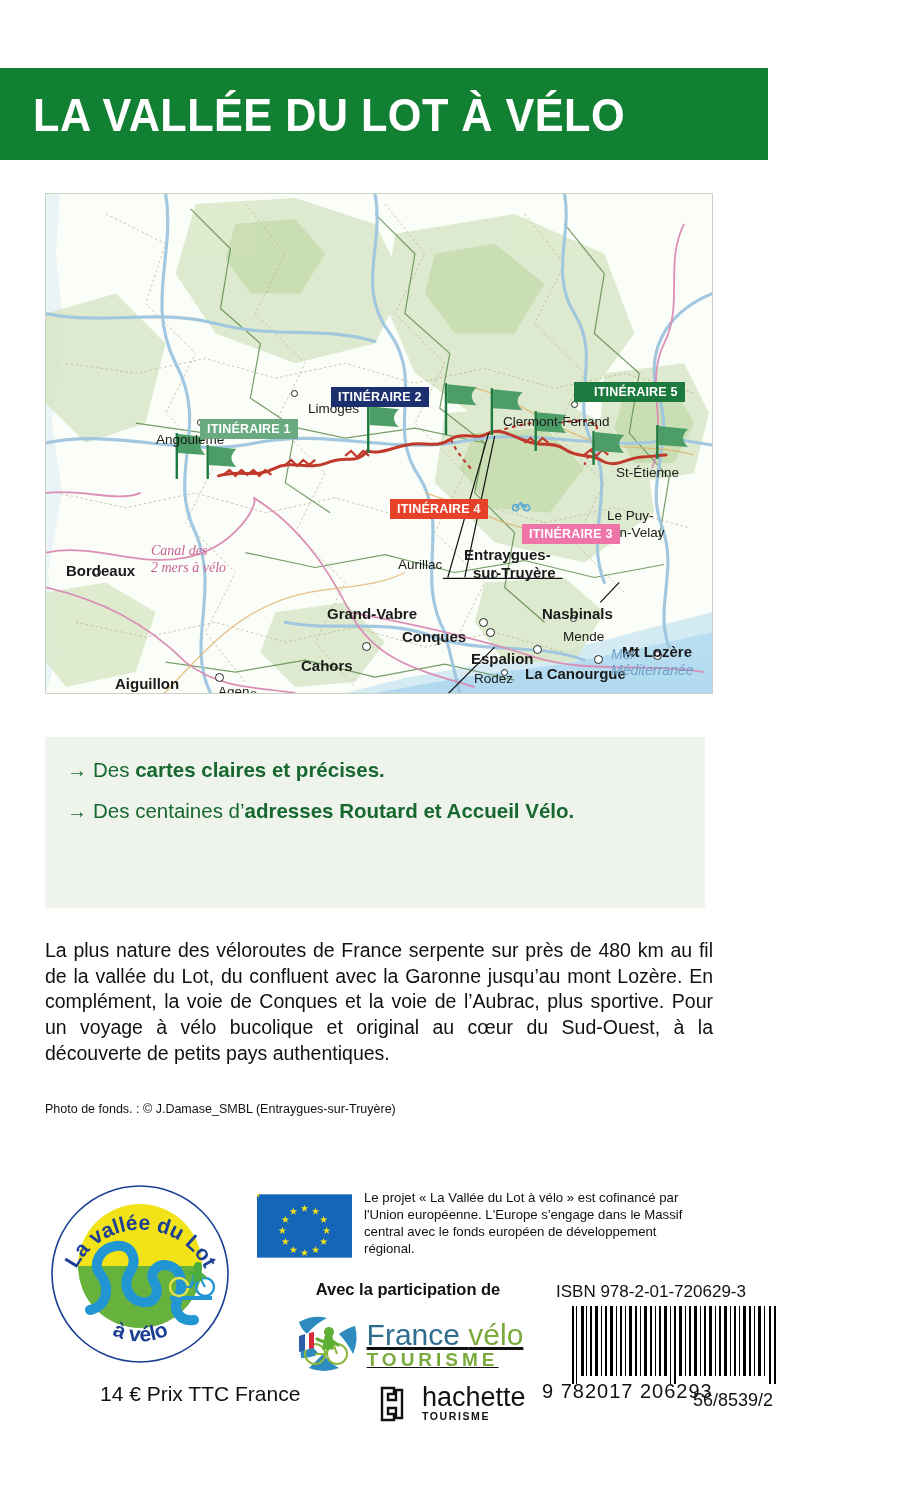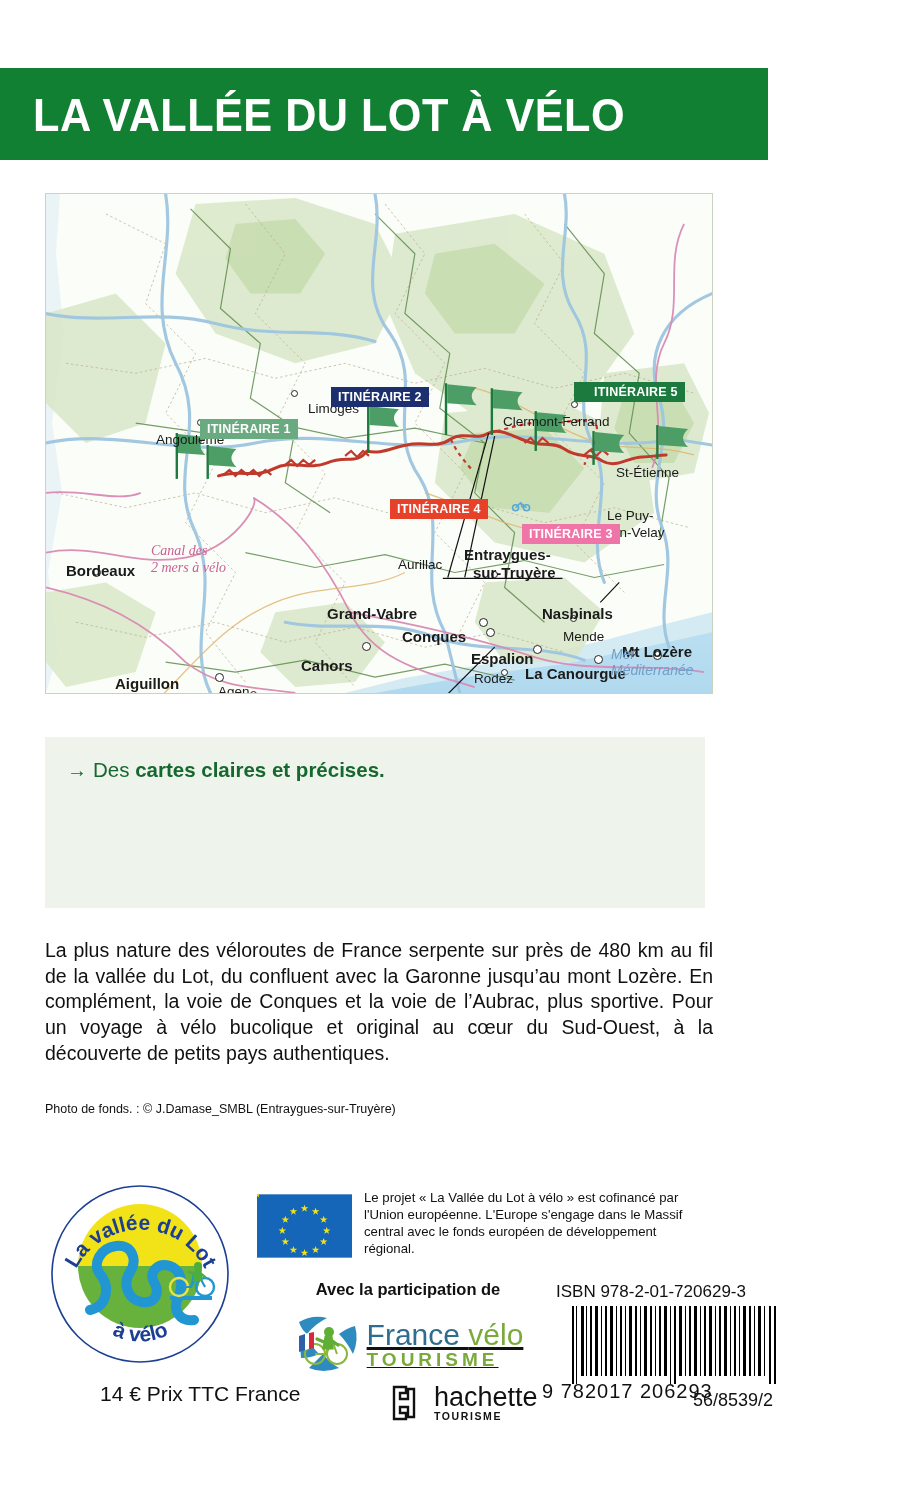--- a/index.html
+++ b/index.html
@@ -124,21 +124,21 @@
     position:absolute; left:570px; top:1306px; width:210px; height:78px;
   }
   .barcode-digits{
     position:absolute; left:542px; top:1380px; width:250px;
     font-size:20px; letter-spacing:1px; color:#111; white-space:nowrap;
   }
   .price{
     position:absolute; left:100px; top:1382px; font-size:21px; color:#111;
   }
   .hachette{
-    position:absolute; left:392px; top:1384px; display:flex; align-items:center; gap:6px;
+    position:absolute; left:380px; top:1384px; display:flex; align-items:flex-end; gap:6px;
   }
   .hachette-words{ display:flex; flex-direction:column; line-height:1; }
   .hachette-name{ font-size:27px; color:#111; }
   .hachette-sub{ font-size:10.5px; letter-spacing:1.6px; font-weight:bold; color:#111; }
   .ref-code{
     position:absolute; left:668px; top:1390px; font-size:18px; color:#111;margin-left:25px;
   }
 </style>
 </head>
 <body>
@@ -348,20 +348,23 @@
   </div>
   <div class="canal-label" style="left:105px;top:349px;">
     <div>Canal des</div>
     <div>2 mers à vélo</div>
   </div>
 </div>
 
 <div class="callout">
   <div class="bullet">
     <span class="arrow">→</span><span>Des </span><b>cartes claires et précises.</b><span></span>
+  </div>
+  <div class="bullet">
+    <span class="arrow">→</span><span>Des centaines d’</span><b>adresses Routard et Accueil Vélo.</b><span></span>
   </div>
 </div>
 
 <div class="desc">La plus nature des véloroutes de France serpente sur près de 480 km au fil de la vallée du Lot, du confluent avec la Garonne jusqu’au mont Lozère. En complément, la voie de Conques et la voie de l’Aubrac, plus sportive. Pour un voyage à vélo bucolique et original au cœur du Sud-Ouest, à la découverte de petits pays authentiques.</div>
 <div class="photo-credit">Photo de fonds. : © J.Damase_SMBL (Entraygues-sur-Truyère)</div>
 
 <div class="logo-circle">
   <svg viewBox="0 0 185 185" width="185" height="185">
     <defs>
       <path id="arcTop" d="M 22 105 A 72 72 0 0 1 163 105" fill="none"></path>

